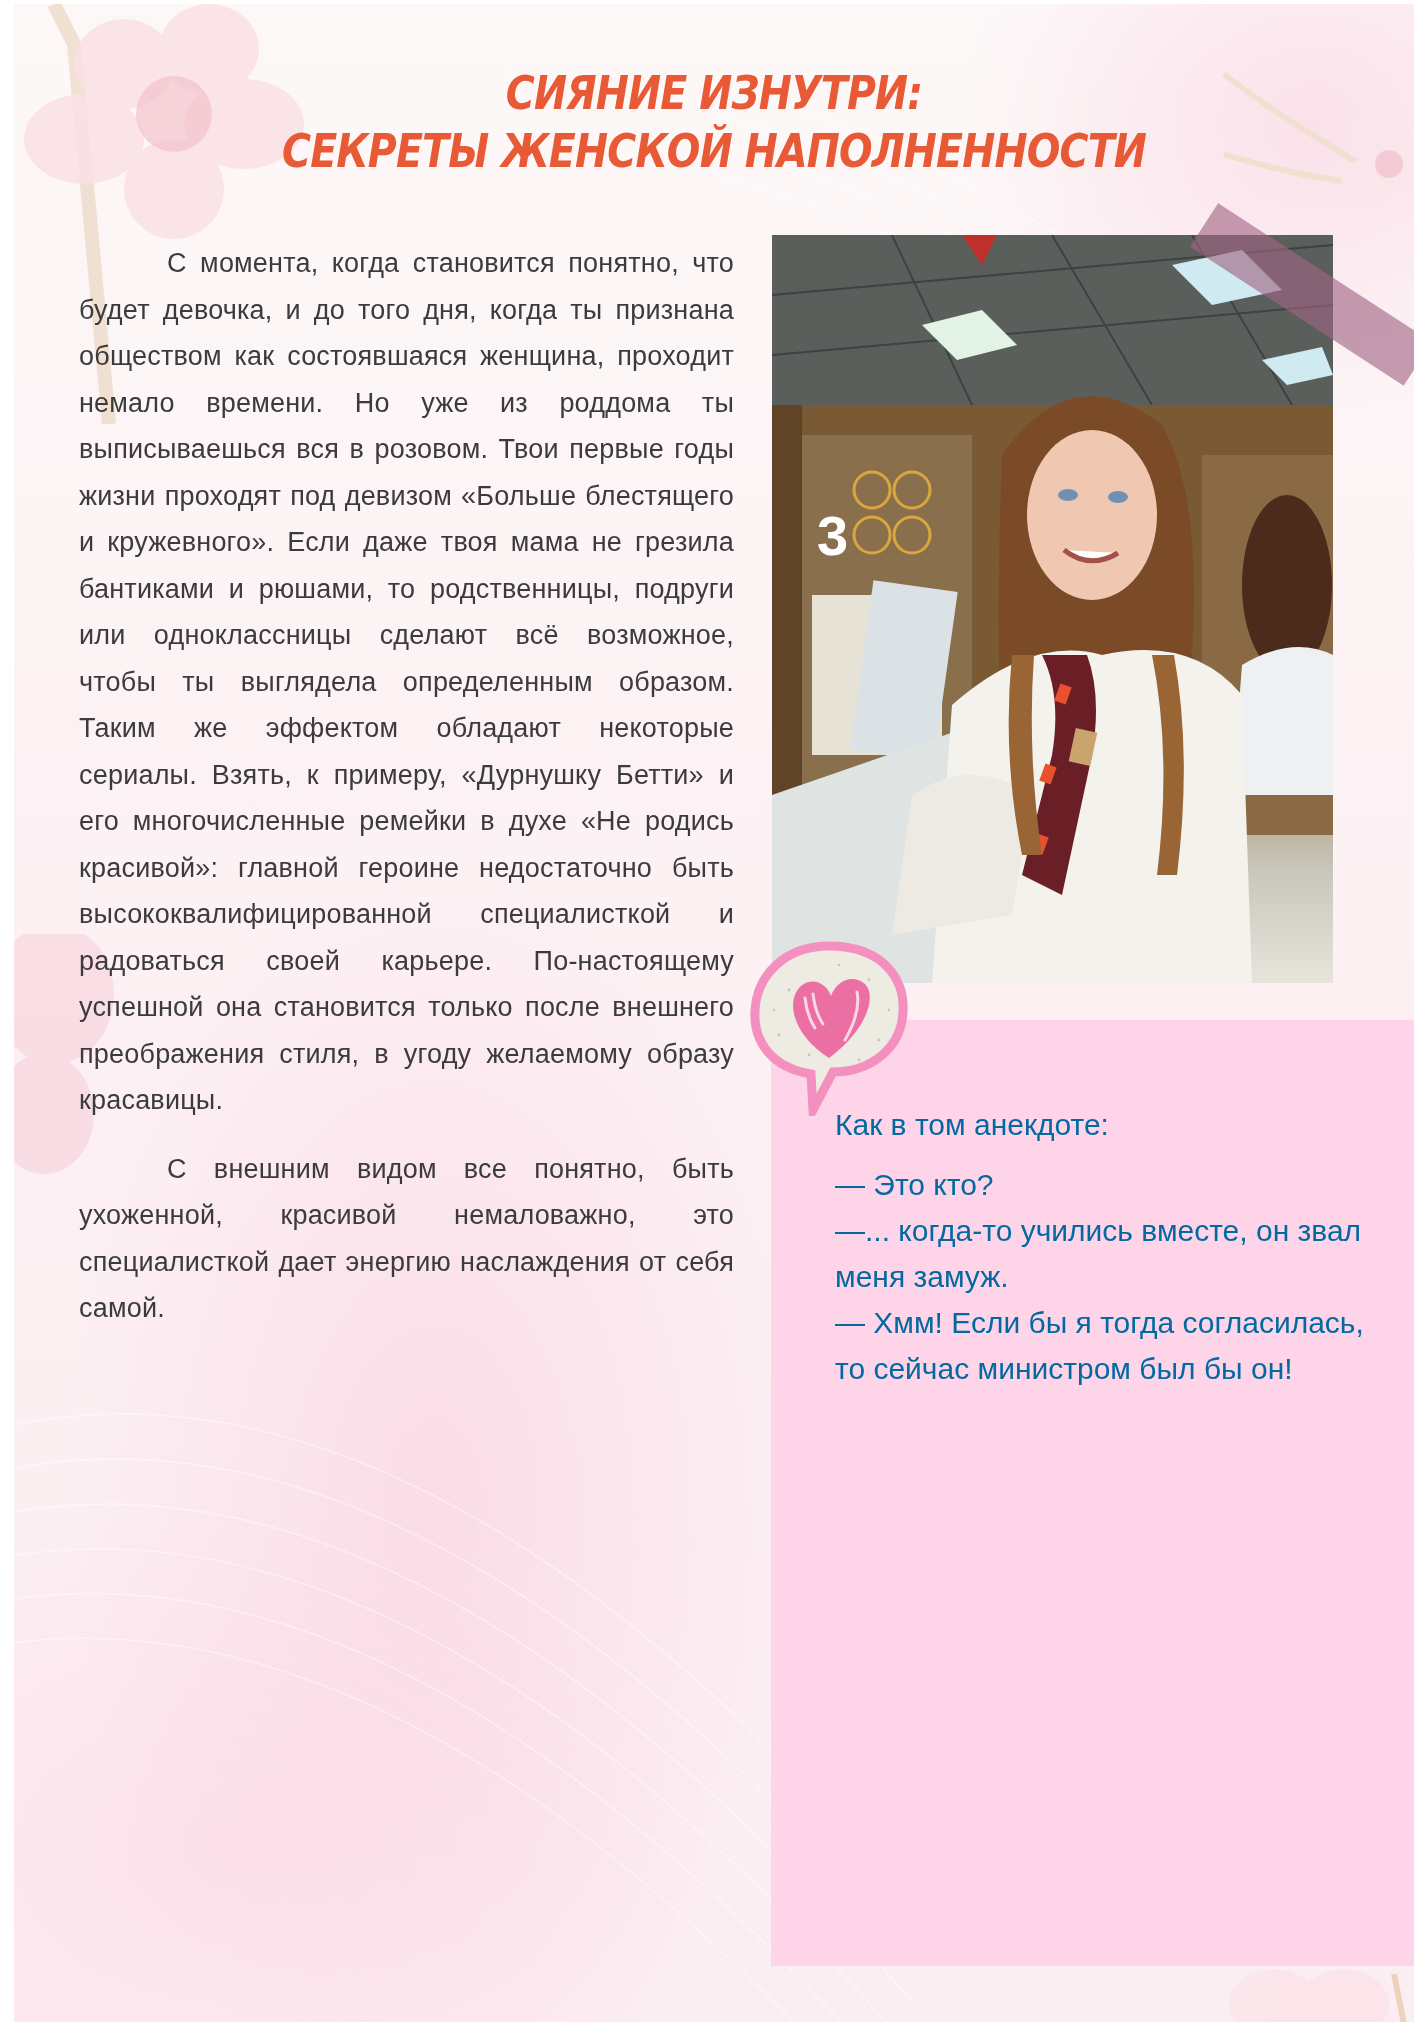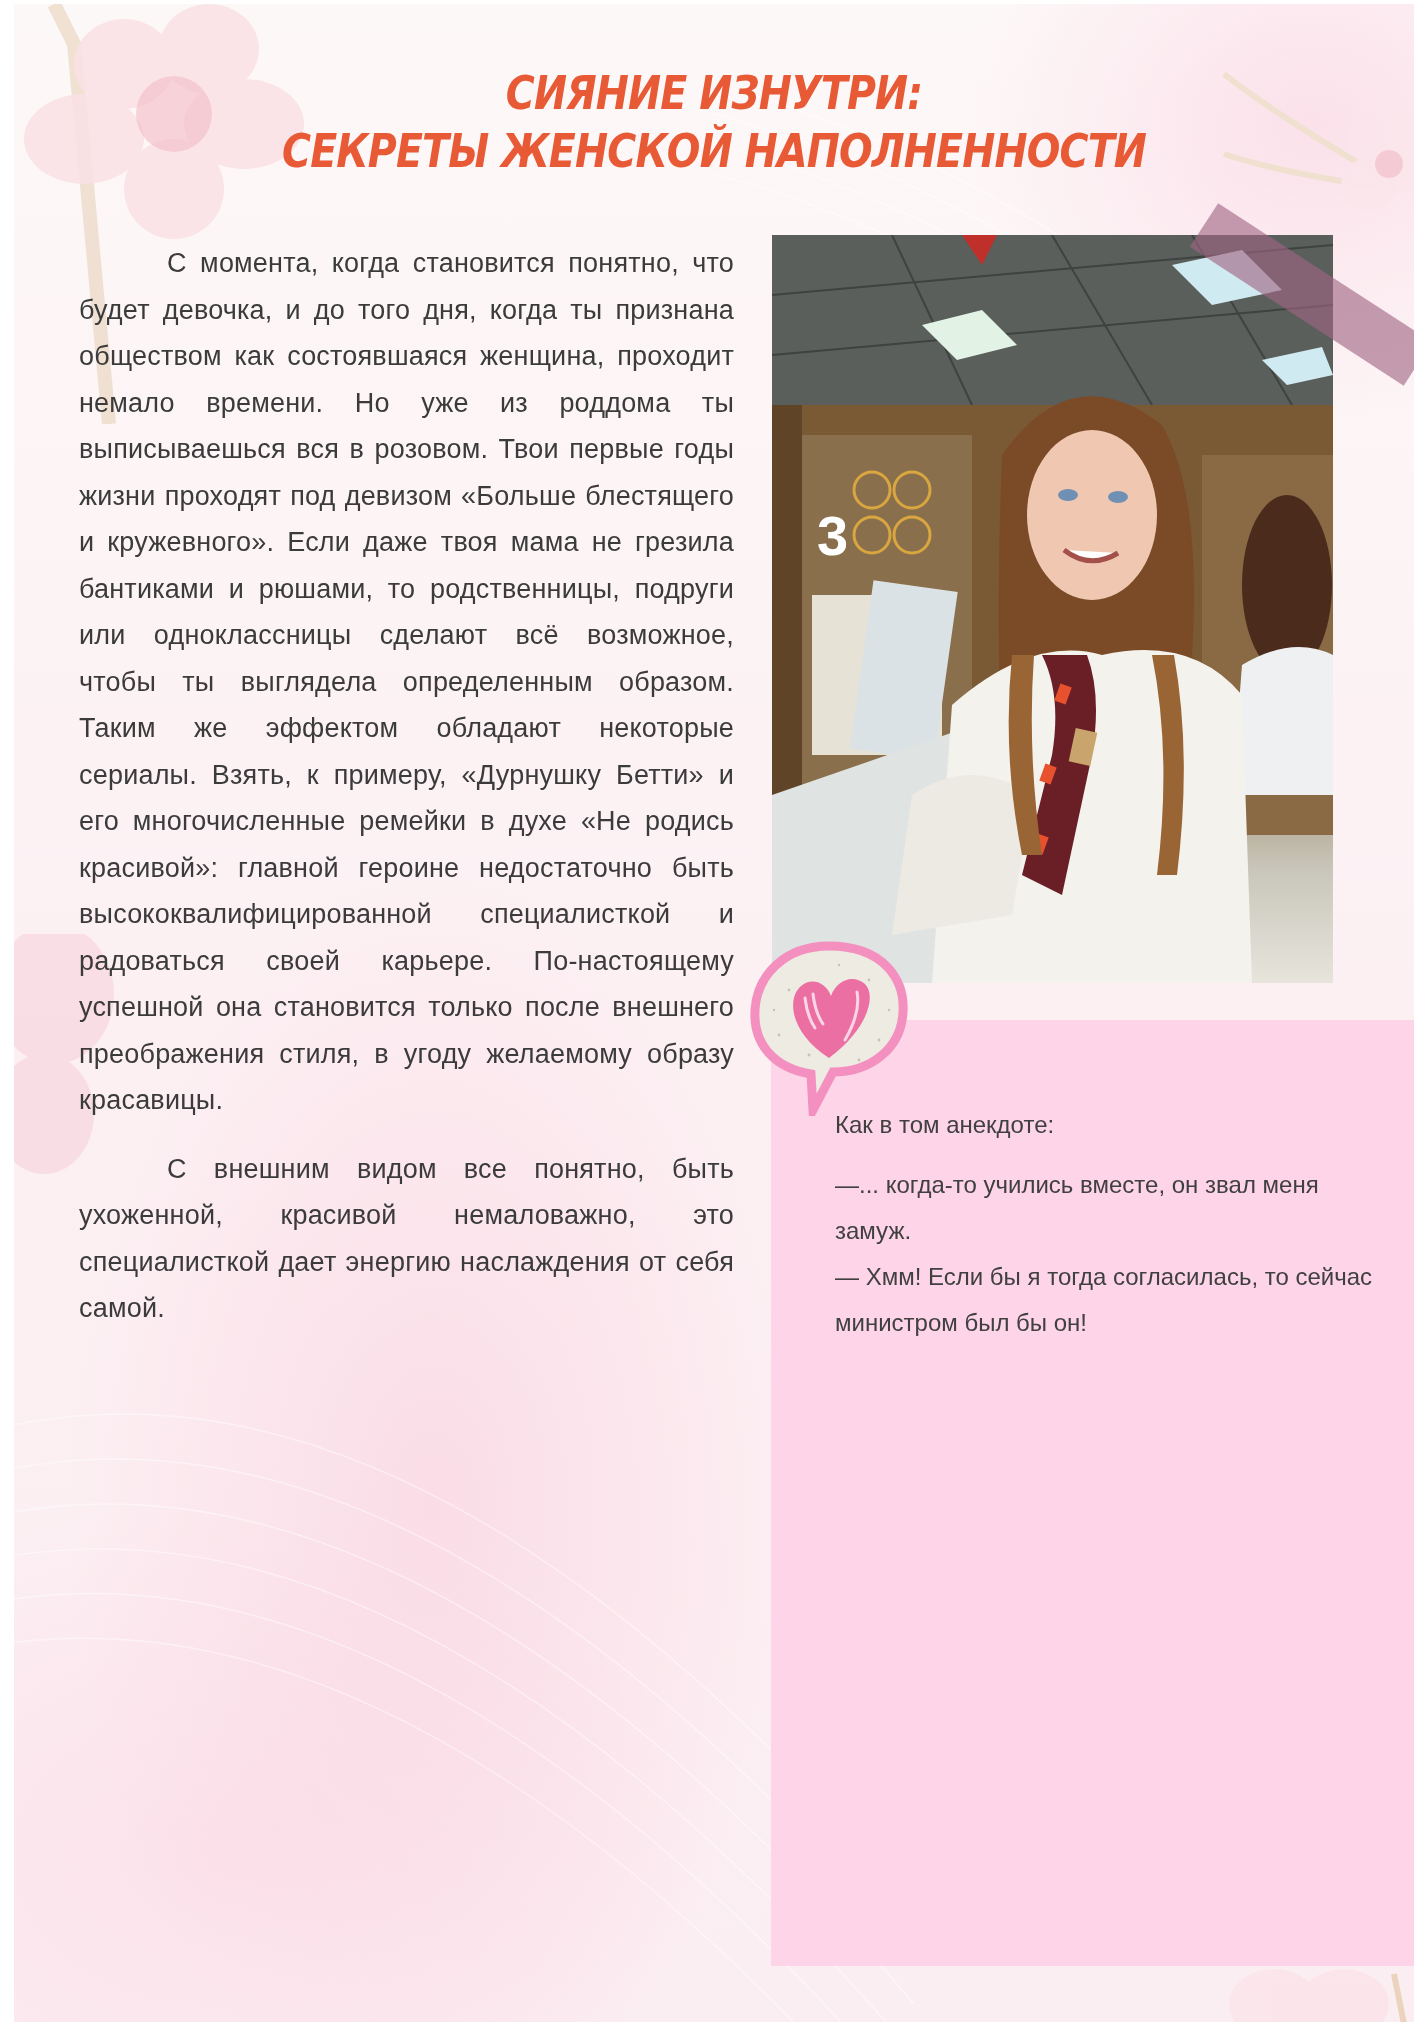--- a/index.html
+++ b/index.html
@@ -49,21 +49,21 @@
     transform: rotate(33deg); transform-origin: left center;
   }
   .bubble { position: absolute; left: 735px; top: 936px; width: 160px; height: 176px; }
 
   .joke-panel {
     position: absolute; left: 757px; top: 1016px; width: 643px; height: 946px;
     background: #fed5e8;
   }
   .joke-text {
     position: absolute; left: 64px; top: 82px; width: 540px;
-    color: #404040; font-size: 24px; line-height: 46px;
+    color: #0369a1; font-size: 30px; line-height: 46px;
   }
   .joke-text p { margin: 0 0 14px 0; }
   .joke-text .line { display: block; }
 </style>
 </head>
 <body>
 
 <div class="page">
 
   <svg class="rays" style="left:0;top:0" width="1400" height="2018" viewBox="0 0 1400 2018">
@@ -185,20 +185,21 @@
       <rect x="300" y="495" width="22" height="34" fill="#c9a46c" transform="rotate(12 311 512)"></rect>
     </svg>
   </div>
 
   <div class="tape"></div>
 
   <div class="joke-panel">
     <div class="joke-text">
       <p>Как в том анекдоте:</p>
       <p>
+        <span class="line">— Это кто?</span>
         <span class="line">—... когда-то учились вместе, он звал меня замуж.</span>
         <span class="line">— Хмм! Если бы я тогда согласилась, то сейчас министром был бы он!</span>
       </p>
     </div>
   </div>
 
   <svg class="bubble" viewBox="0 0 160 176">
     <path d="M80 6 C 135 6 156 40 154 72 C 152 110 120 132 84 132 L 64 170 L 62 134 C 25 128 4 104 6 70 C 8 36 35 6 80 6 Z" fill="#eeebe2" stroke="#f490bf" stroke-width="9"></path>
     <g fill="#9c9a92" opacity="0.5">
       <circle cx="40" cy="50" r="1.4"></circle>

